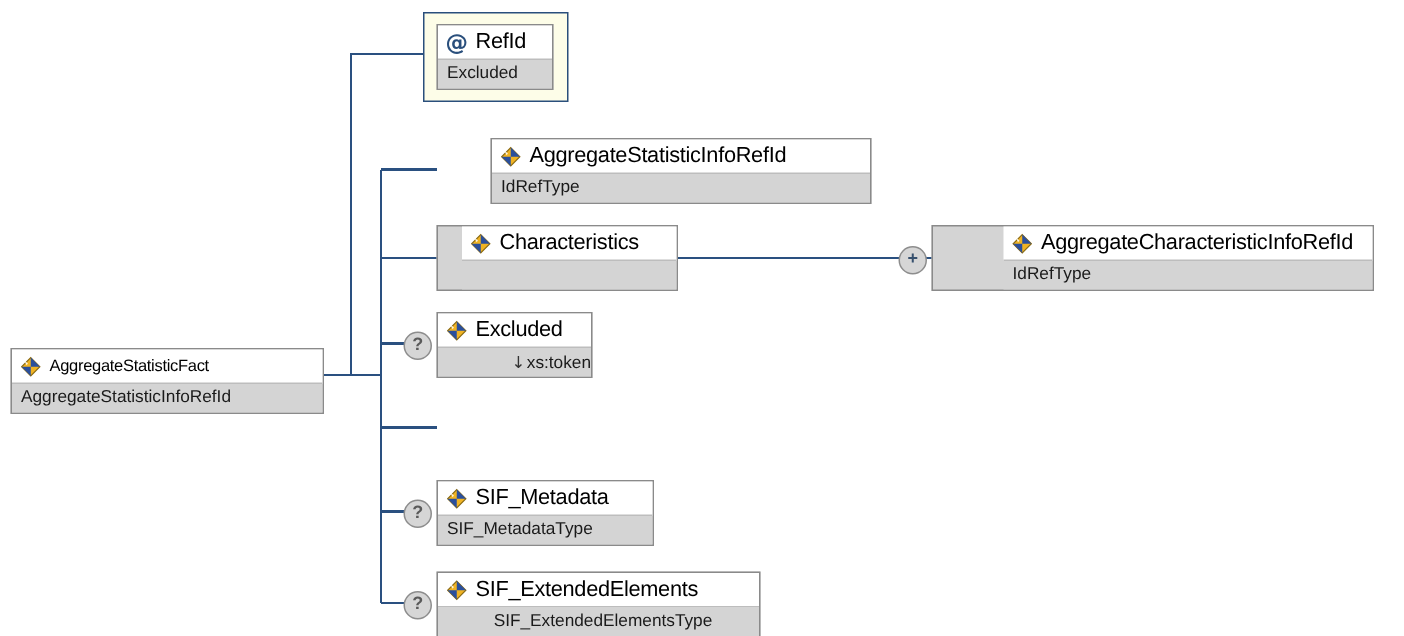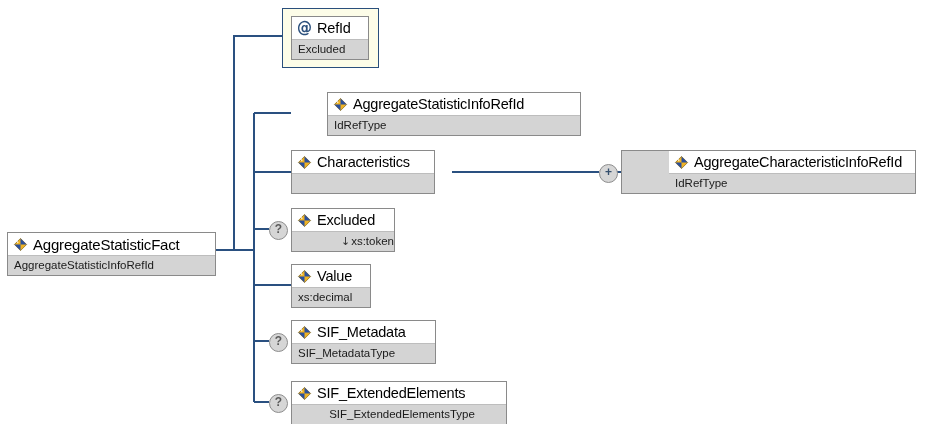--- a/index.html
+++ b/index.html
@@ -57,21 +57,21 @@
   .node .subtitle {
     box-sizing: border-box;
     background: #d4d4d4;
     height: 19px;
     line-height: 19px;
     padding-left: 6px;
     font-size: 11.5px;
     color: #1a1a1a;
     white-space: nowrap;
   }
-  .node.root .title .label { font-size: 15px; }
+  .node.root .title .label { font-size: 11px; }
 
   
   .attr-frame {
     position: absolute;
     box-sizing: border-box;
     border: 1px solid #2a4f7c;
     background: #fdfde8;
   }
 
   
@@ -174,21 +174,21 @@
           <path d="M8 1.5 L14.5 8 L8 8 Z" fill="#2a4f9c"></path>
           <path d="M1.5 8 L8 8 L8 14.5 Z" fill="#2a4f9c"></path>
           <path d="M3.2 3.2 L6 5.6 L5 7 Z" fill="#ffffff" opacity="0.85"></path>
         </svg>
       </span>
       <span class="label">AggregateStatisticInfoRefId</span>
     </div>
     <div class="subtitle">IdRefType</div>
   </div>
 
-  <div class="node" style="left:291px; top:150px; width:144px;">
+  <div class="node" style="left:291px; top:150px; width:161px;padding-left:16px;">
     <div class="title">
       <span class="icon">
         <svg width="15" height="15" viewBox="0 0 16 16">
           <path d="M8 1.5 L14.5 8 L8 14.5 L1.5 8 Z" fill="#f0b323" stroke="#8a6a14" stroke-width="0.8"></path>
           <path d="M8 1.5 L14.5 8 L8 8 Z" fill="#2a4f9c"></path>
           <path d="M1.5 8 L8 8 L8 14.5 Z" fill="#2a4f9c"></path>
           <path d="M3.2 3.2 L6 5.6 L5 7 Z" fill="#ffffff" opacity="0.85"></path>
         </svg>
       </span>
       <span class="label">Characteristics</span>
@@ -224,34 +224,20 @@
           <path d="M3.2 3.2 L6 5.6 L5 7 Z" fill="#ffffff" opacity="0.85"></path>
         </svg>
       </span>
       <span class="label">Excluded</span>
     </div>
     <div class="subtitle">
       <span class="arrow-glyph">↓</span><span>xs:token</span>
     </div>
   </div>
 
-  <div class="node" style="left:291px; top:264px; width:80px;">
-    <div class="title">
-      <span class="icon">
-        <svg width="15" height="15" viewBox="0 0 16 16">
-          <path d="M8 1.5 L14.5 8 L8 14.5 L1.5 8 Z" fill="#f0b323" stroke="#8a6a14" stroke-width="0.8"></path>
-          <path d="M8 1.5 L14.5 8 L8 8 Z" fill="#2a4f9c"></path>
-          <path d="M1.5 8 L8 8 L8 14.5 Z" fill="#2a4f9c"></path>
-          <path d="M3.2 3.2 L6 5.6 L5 7 Z" fill="#ffffff" opacity="0.85"></path>
-        </svg>
-      </span>
-      <span class="label">Value</span>
-    </div>
-    <div class="subtitle">xs:decimal</div>
-  </div>
 
   <div class="marker" style="left:269px; top:333px;">?</div>
   <div class="node" style="left:291px; top:320px; width:145px;">
     <div class="title">
       <span class="icon">
         <svg width="15" height="15" viewBox="0 0 16 16">
           <path d="M8 1.5 L14.5 8 L8 14.5 L1.5 8 Z" fill="#f0b323" stroke="#8a6a14" stroke-width="0.8"></path>
           <path d="M8 1.5 L14.5 8 L8 8 Z" fill="#2a4f9c"></path>
           <path d="M1.5 8 L8 8 L8 14.5 Z" fill="#2a4f9c"></path>
           <path d="M3.2 3.2 L6 5.6 L5 7 Z" fill="#ffffff" opacity="0.85"></path>

